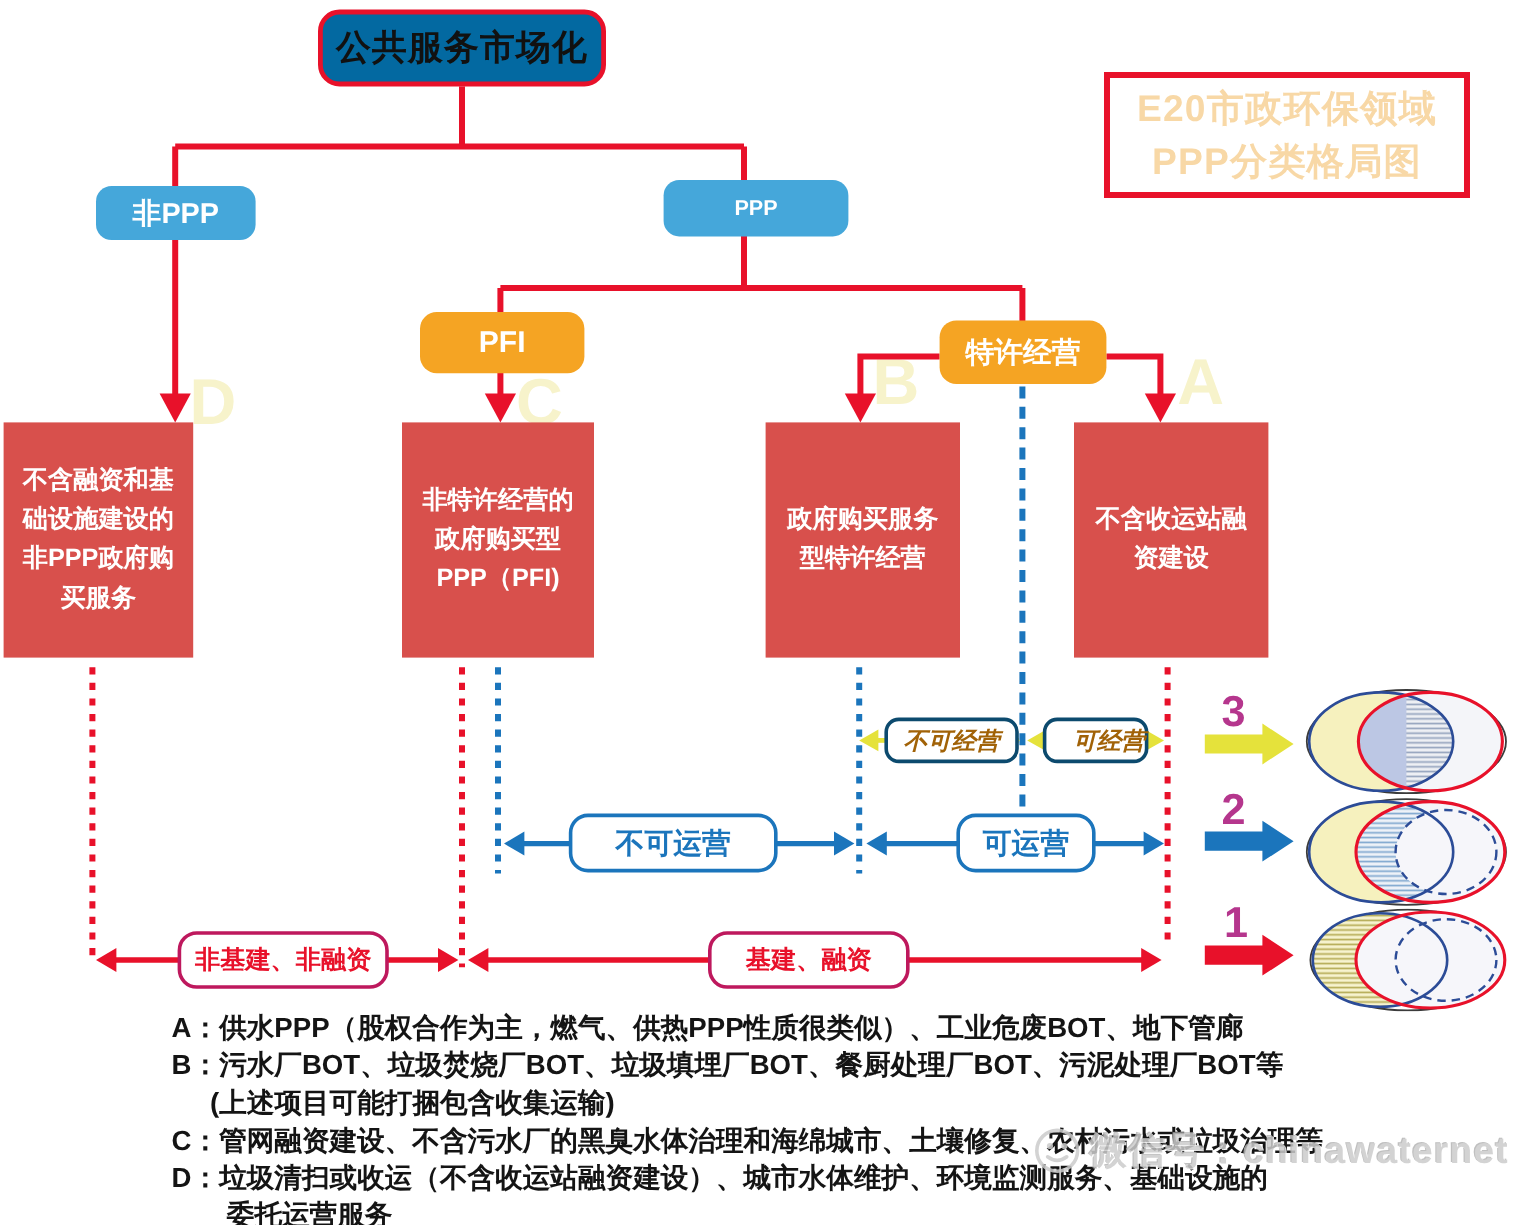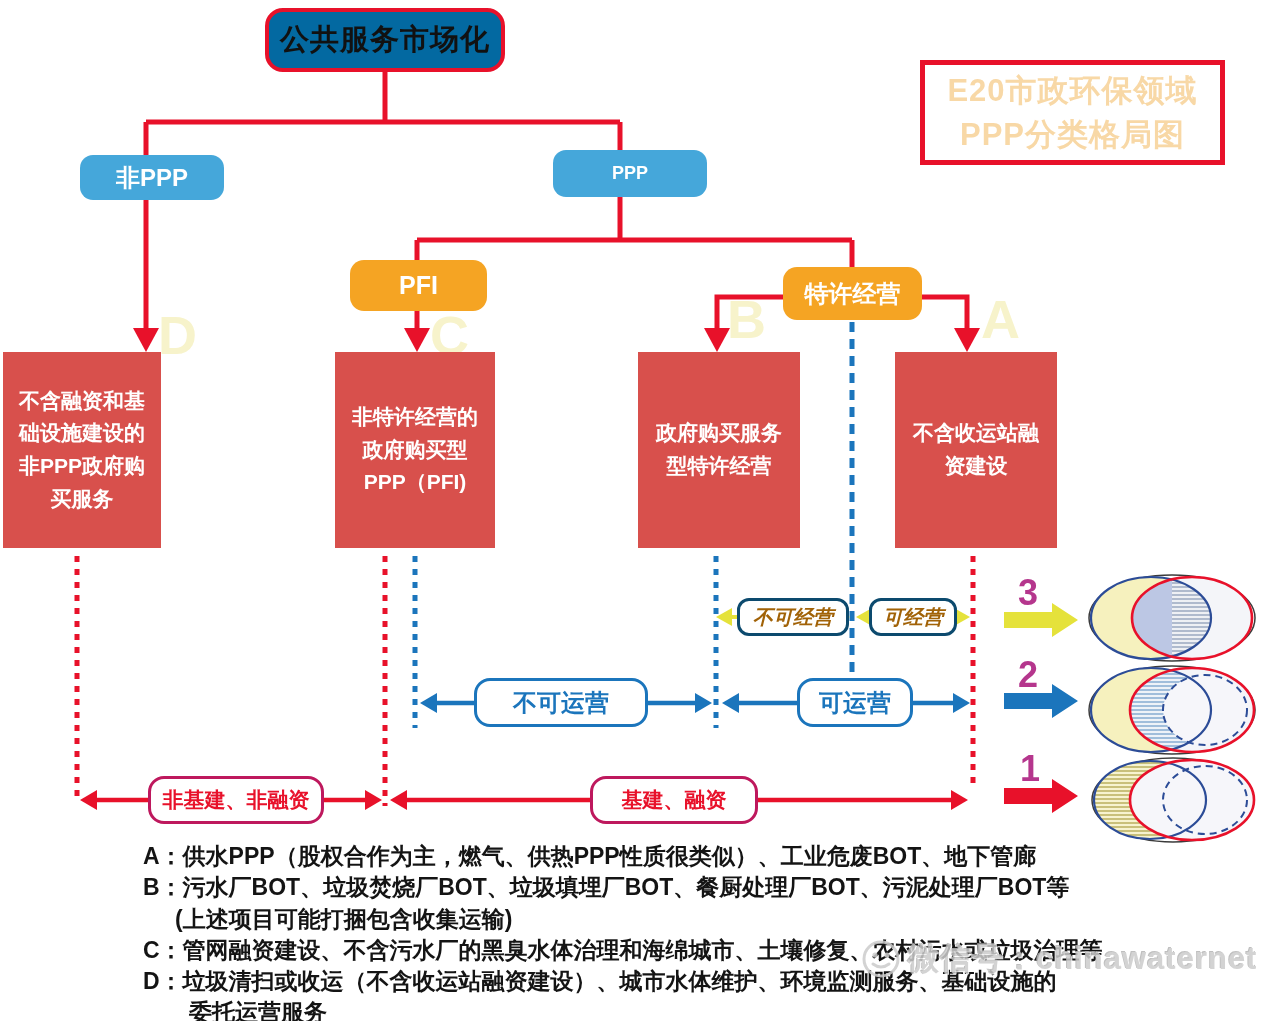--- a/index.html
+++ b/index.html
@@ -146,21 +146,21 @@
   </svg>
 
   <div class="abs title-box">
     <span>公共服务市场化</span>
   </div>
   <div class="abs legend-box">
     <div>E20市政环保领域</div>
     <div>PPP分类格局图</div>
   </div>
 
-  <div class="abs btn-blue" style="left:80px;top:155px;width:144px;height:45px;font-size:24px;">
+  <div class="abs btn-blue" style="left:80px;top:155px;width:133px;height:45px;font-size:24px;">
     <span>非PPP</span>
   </div>
   <div class="abs btn-blue" style="left:553px;top:150px;width:154px;height:47px;font-size:18px;">
     <span>PPP</span>
   </div>
   <div class="abs btn-orange" style="left:350px;top:260px;width:137px;height:51px;font-size:25px;">
     <span>PFI</span>
   </div>
   <div class="abs btn-orange" style="left:783px;top:267px;width:139px;height:53px;font-size:24px;">
     <span>特许经营</span>
@@ -175,21 +175,21 @@
   <div class="abs redbox" style="left:638px;top:352px;width:162px;height:196px;">
     <span>政府购买服务型特许经营</span>
   </div>
   <div class="abs redbox" style="left:895px;top:352px;width:162px;height:196px;">
     <span>不含收运站融资建设</span>
   </div>
 
   <div class="abs pill yellow" style="left:737px;top:598px;width:112px;height:38px;">
     <span>不可经营</span>
   </div>
-  <div class="abs pill yellow" style="left:869px;top:598px;width:88px;height:38px;">
+  <div class="abs pill yellow" style="left:869px;top:598px;width:88px;height:38px;justify-content:flex-end;">
     <span>可经营</span>
   </div>
   <div class="abs pill blue" style="left:797px;top:678px;width:116px;height:49px;">
     <span>可运营</span>
   </div>
   <div class="abs pill blue" style="left:474px;top:678px;width:174px;height:49px;">
     <span>不可运营</span>
   </div>
   <div class="abs pill red" style="left:148px;top:776px;width:176px;height:48px;">
     <span>非基建、非融资</span>

